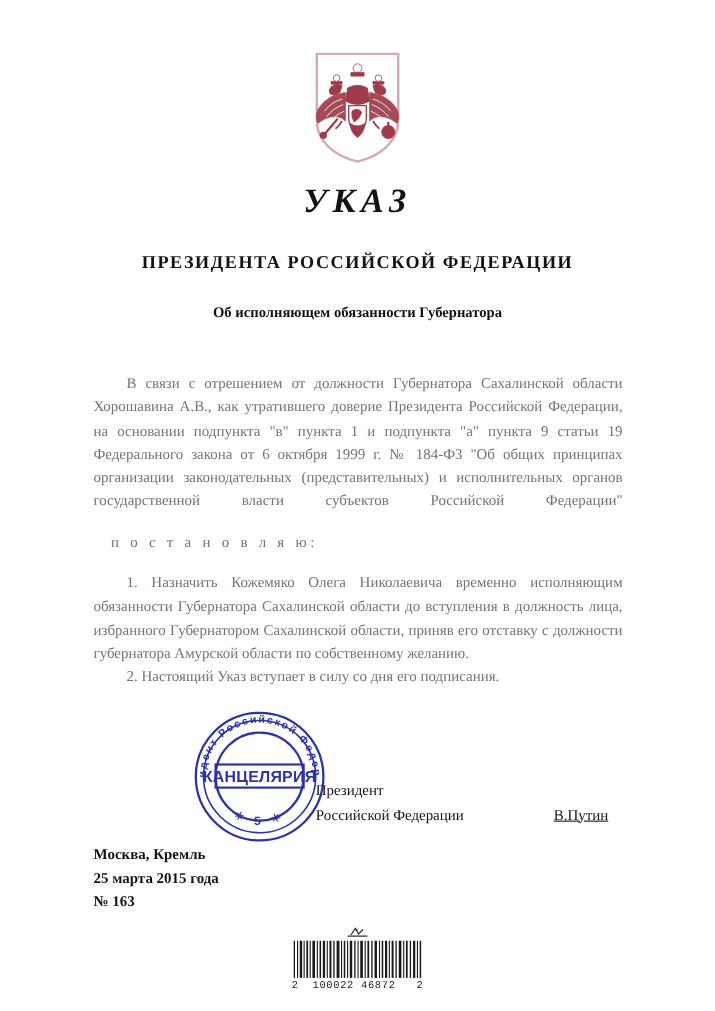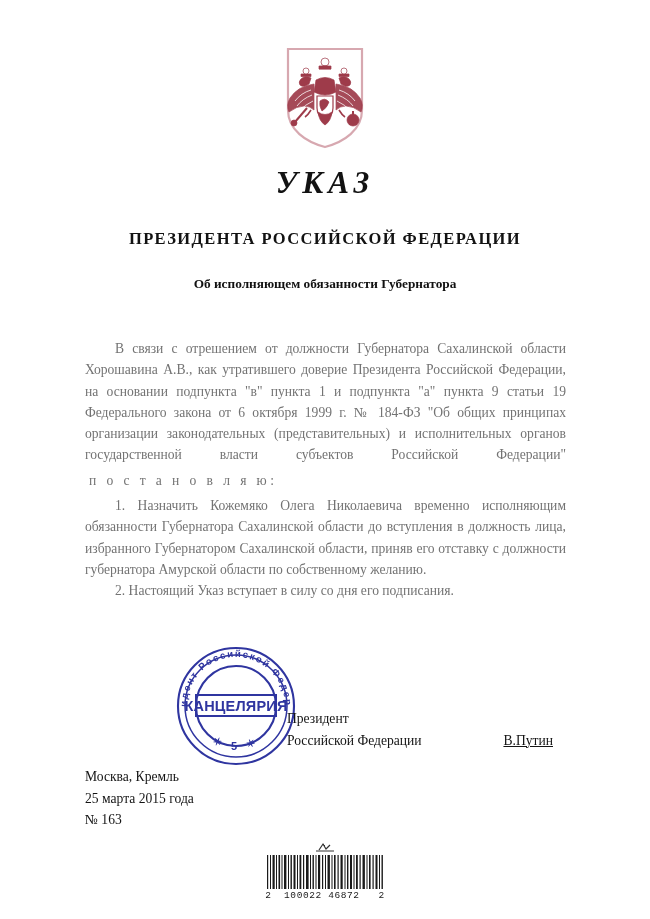--- a/index.html
+++ b/index.html
@@ -84,21 +84,21 @@
     color: #737373;
   }
   .para {
     margin: 0;
     text-align: justify;
     text-align-last: left;
     text-indent: 30px;
   }
   .para.last-justify { text-align-last: justify; }
   .resolve {
-    margin: 4px;
+    margin: 16px;
     text-indent: 0;
     letter-spacing: 3.4px;
     text-align: left;
   }
   .para + .para { margin-top: 0; }
 
   
   .stamp {
     position: absolute;
     left: 174px;
@@ -127,20 +127,21 @@
   .sig-name { white-space: nowrap; padding-right: 24px; text-decoration: underline; }
 
   
   .footer-block {
     position: absolute;
     left: 85px;
     top: 766px;
     font-size: 13.6px;
     line-height: 21.5px;
     color: #141414;
+    font-weight: bold;
   }
   .footer-block div { white-space: nowrap; }
 
   
   .barcode-wrap {
     position: absolute;
     left: 0;
     top: 842px;
     width: 650px;
     text-align: center;

